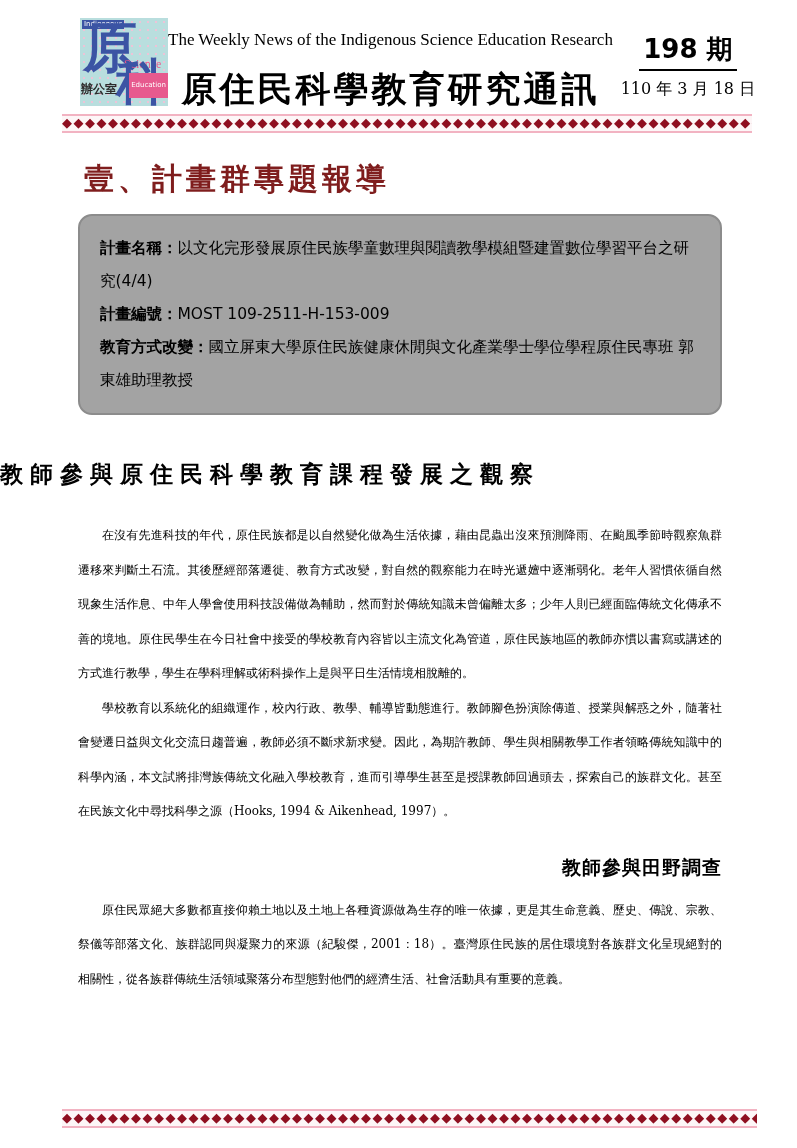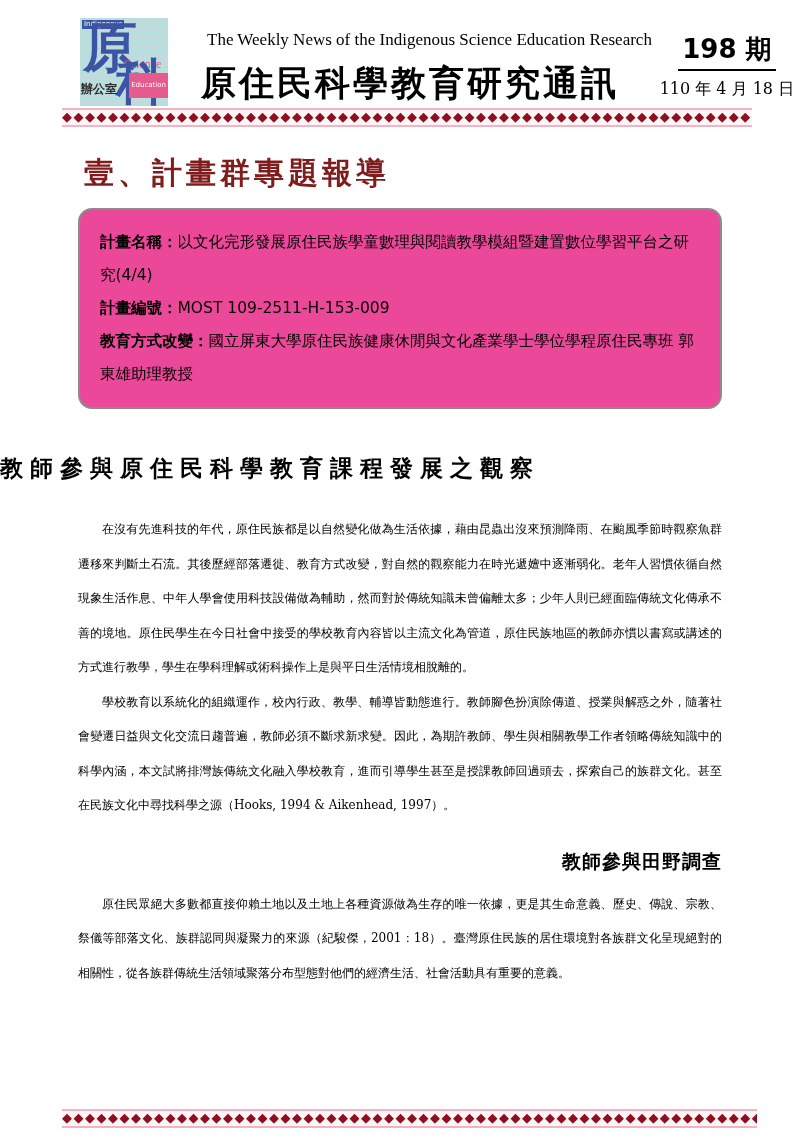--- a/index.html
+++ b/index.html
@@ -61,24 +61,23 @@
   }
   .header-center {
     flex: 1 1 auto;
     text-align: center;
     padding-top: 12px;
   }
   .english-title {
     font-family: "Liberation Serif", serif;
     font-size: 17px;
     white-space: nowrap;
-    padding-left: 39px;
   }
   .chinese-title {
-    margin-top: 10px;
+    margin-top: 16px;
     font-family: "DejaVu Sans", sans-serif;
     font-size: 35px;
     font-weight: bold;
     letter-spacing: 3px;
     white-space: nowrap;
   }
   .header-right {
     flex: 0 0 150px;
     padding-top: 14px;
     text-align: center;
@@ -132,21 +131,21 @@
 
   
   .project-box {
     margin: 0 75px 0 78px;
     border: 2px solid #8c8c8c;
     border-radius: 14px;
     padding: 16px 20px;
     font-family: "DejaVu Sans", sans-serif;
     font-size: 15.5px;
     line-height: 33px;
-    background: #ec4899;
+    background: #a3a3a3;
   }
   .project-row .label { font-weight: bold; }
 
   
   .article-title {
     margin-top: 44px;
     font-size: 23px;
     font-weight: bold;
     letter-spacing: 7px;
   }
@@ -178,21 +177,21 @@
     <span class="logo-char2">科</span>
     <span class="logo-tag-bottom">Education</span>
     <span class="logo-office">辦公室</span>
   </div>
   <div class="header-center">
     <div class="english-title">The Weekly News of the Indigenous Science Education Research</div>
     <div class="chinese-title">原住民科學教育研究通訊</div>
   </div>
   <div class="header-right">
     <div><span class="issue-number">198 期</span></div>
-    <div class="issue-date">110 年 4 月 18 日</div>
+    <div class="issue-date">110 年 3 月 18 日</div>
   </div>
 </div>
 
 <div class="diamond-strip top">◆◆◆◆◆◆◆◆◆◆◆◆◆◆◆◆◆◆◆◆◆◆◆◆◆◆◆◆◆◆◆◆◆◆◆◆◆◆◆◆◆◆◆◆◆◆◆◆◆◆◆◆◆◆◆◆◆◆◆◆◆◆◆◆</div>
 
 <div class="section-heading">壹、計畫群專題報導</div>
 
 <div class="project-box">
   <div class="project-row">
     <span class="label">計畫名稱：</span><span>以文化完形發展原住民族學童數理與閱讀教學模組暨建置數位學習平台之研究(4/4)</span>

